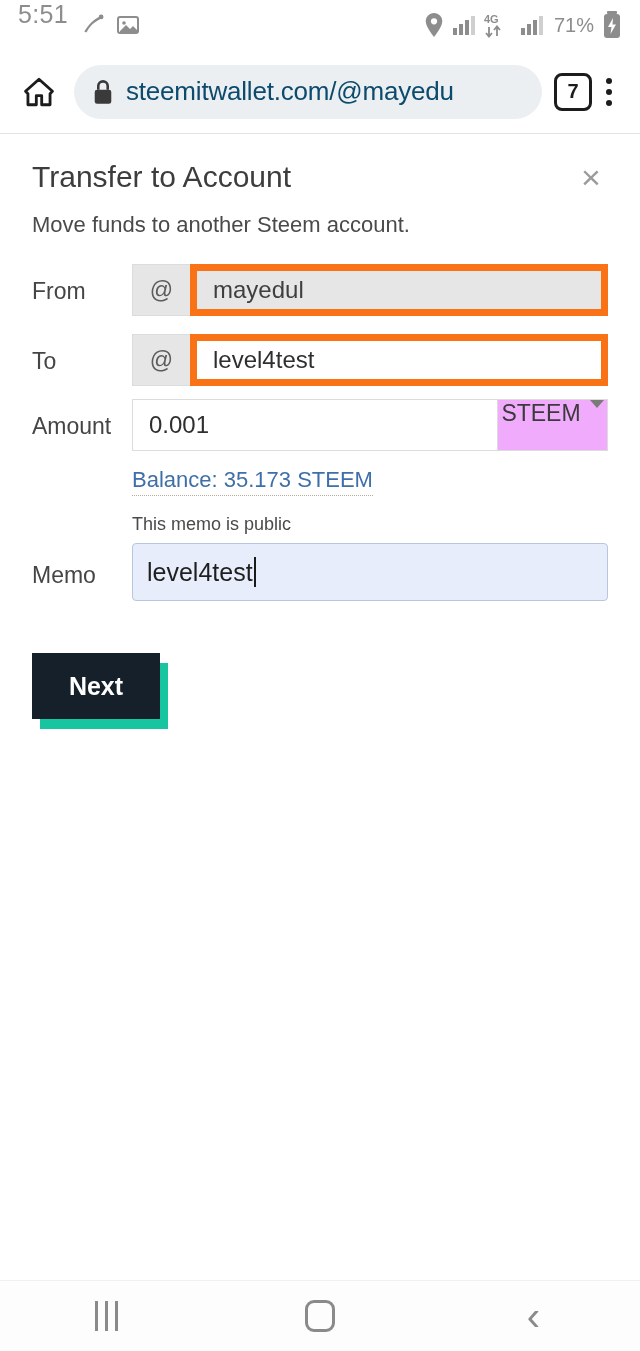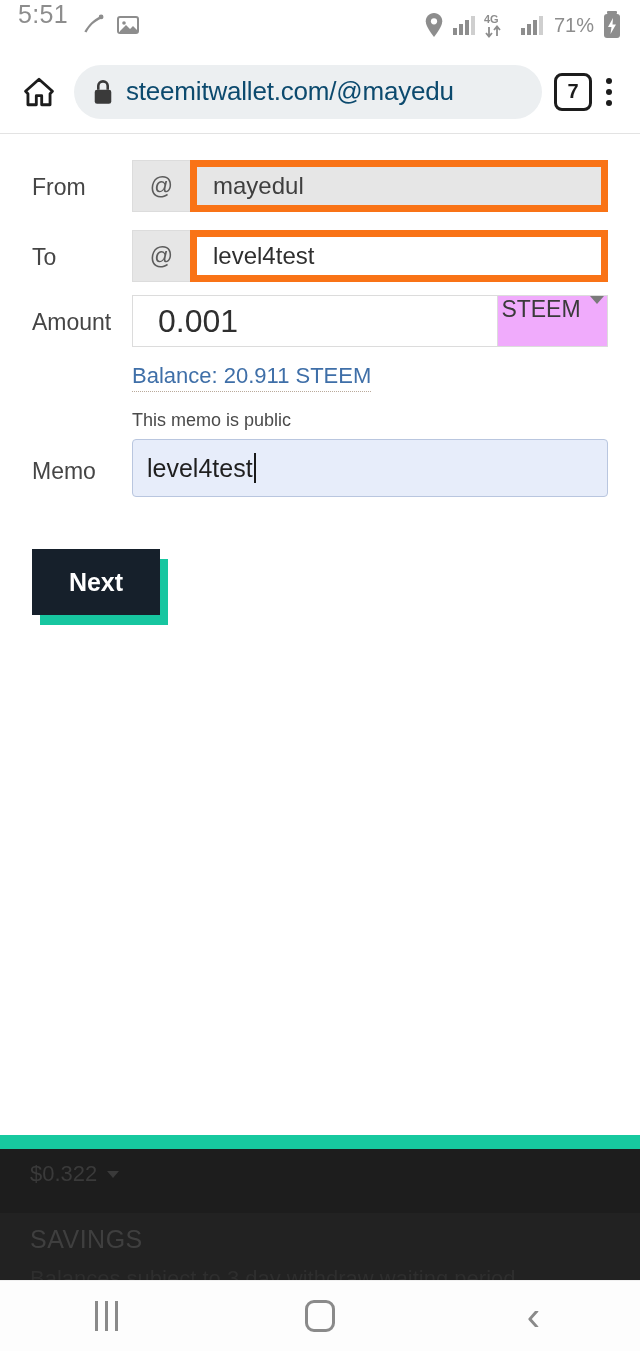--- a/index.html
+++ b/index.html
@@ -78,22 +78,22 @@
   .txt-input {
     flex:1; border:7px solid #f97316; background:#fff;
     display:flex; align-items:center; padding-left: 16px;
     font-size: 24px; color:#2f2f2f;
   }
   .txt-input.disabled { background:#e6e6e6; color:#3f3f3f; }
 
   .amount-group { display:flex; align-items:stretch; height: 52px; }
   .amount-input {
     flex:1; border:1px solid #dcdcdc; background:#fff;
-    display:flex; align-items:center; padding-left:25px;
-    font-size: 32px; color:#2f2f2f;
+    display:flex; align-items:center; padding-left:16px;
+    font-size: 24px; color:#2f2f2f;
   }
   .asset-select {
     width: 110px; flex:none; background:#f0abfc; border:1px solid #dcdcdc; border-left:none;
     display:flex; align-items:flex-start; justify-content:center; gap:9px;
     font-size: 23px; color:#3a3a3a;
   }
   .caret { width:0; height:0; border-left:7px solid transparent;
            border-right:7px solid transparent; border-top:8px solid #7a7a7a; }
 
   .balance-link {
@@ -233,20 +233,25 @@
     <span class="tabcount">7</span>
     <span class="kebab">
       <i></i>
         <i></i>
         <i></i>
     </span>
   </div>
 
   <div class="content">
 
+    <div class="modal-head">
+      <div class="modal-title">Transfer to Account</div>
+      <div class="modal-sub">Move funds to another Steem account.</div>
+      <div class="close-x">×</div>
+    </div>
 
     <div class="form">
 
       <div class="row">
         <div class="row-label">From</div>
         <div class="field-wrap">
           <div class="input-group">
             <div class="at-prefix">@</div>
             <div class="txt-input disabled">mayedul</div>
           </div>
@@ -266,21 +271,21 @@
       <div class="row" style="margin-top:13px;">
         <div class="row-label">Amount</div>
         <div class="field-wrap">
           <div class="amount-group">
             <div class="amount-input">0.001</div>
             <div class="asset-select">
               <span>STEEM</span>
               <span class="caret"></span>
             </div>
           </div>
-          <a class="balance-link">Balance: 20.911 STEEM</a>
+          <a class="balance-link">Balance: 35.173 STEEM</a>
         </div>
       </div>
 
       <div class="row" style="margin-top:18px; align-items:center;">
         <div class="row-label" style="padding-top:36px;">Memo</div>
         <div class="field-wrap">
           <div class="memo-hint">This memo is public</div>
           <div class="memo-box">
             <span>level4test</span>
               <span class="caret-bar"></span>
@@ -291,31 +296,20 @@
       <div class="next-wrap">
         <div class="next-btn">
           <div class="next-shadow"></div>
           <div class="next-face">Next</div>
         </div>
       </div>
 
     </div>
   </div>
 
-  <div class="dimmed">
-    <div class="dim-topbar"></div>
-    <div class="dim-price">
-      <span>$0.322</span>
-      <span class="dim-caret"></span>
-    </div>
-    <div class="dim-panel">
-      <div class="dim-savings">SAVINGS</div>
-      <div class="dim-note">Balances subject to 3 day withdraw waiting period.</div>
-    </div>
-  </div>
 
   <div class="navbar">
     <div class="nav-btn">
       <span class="nav-recents">
           <i></i>
           <i></i>
           <i></i>
         </span>
     </div>
     <div class="nav-btn">

